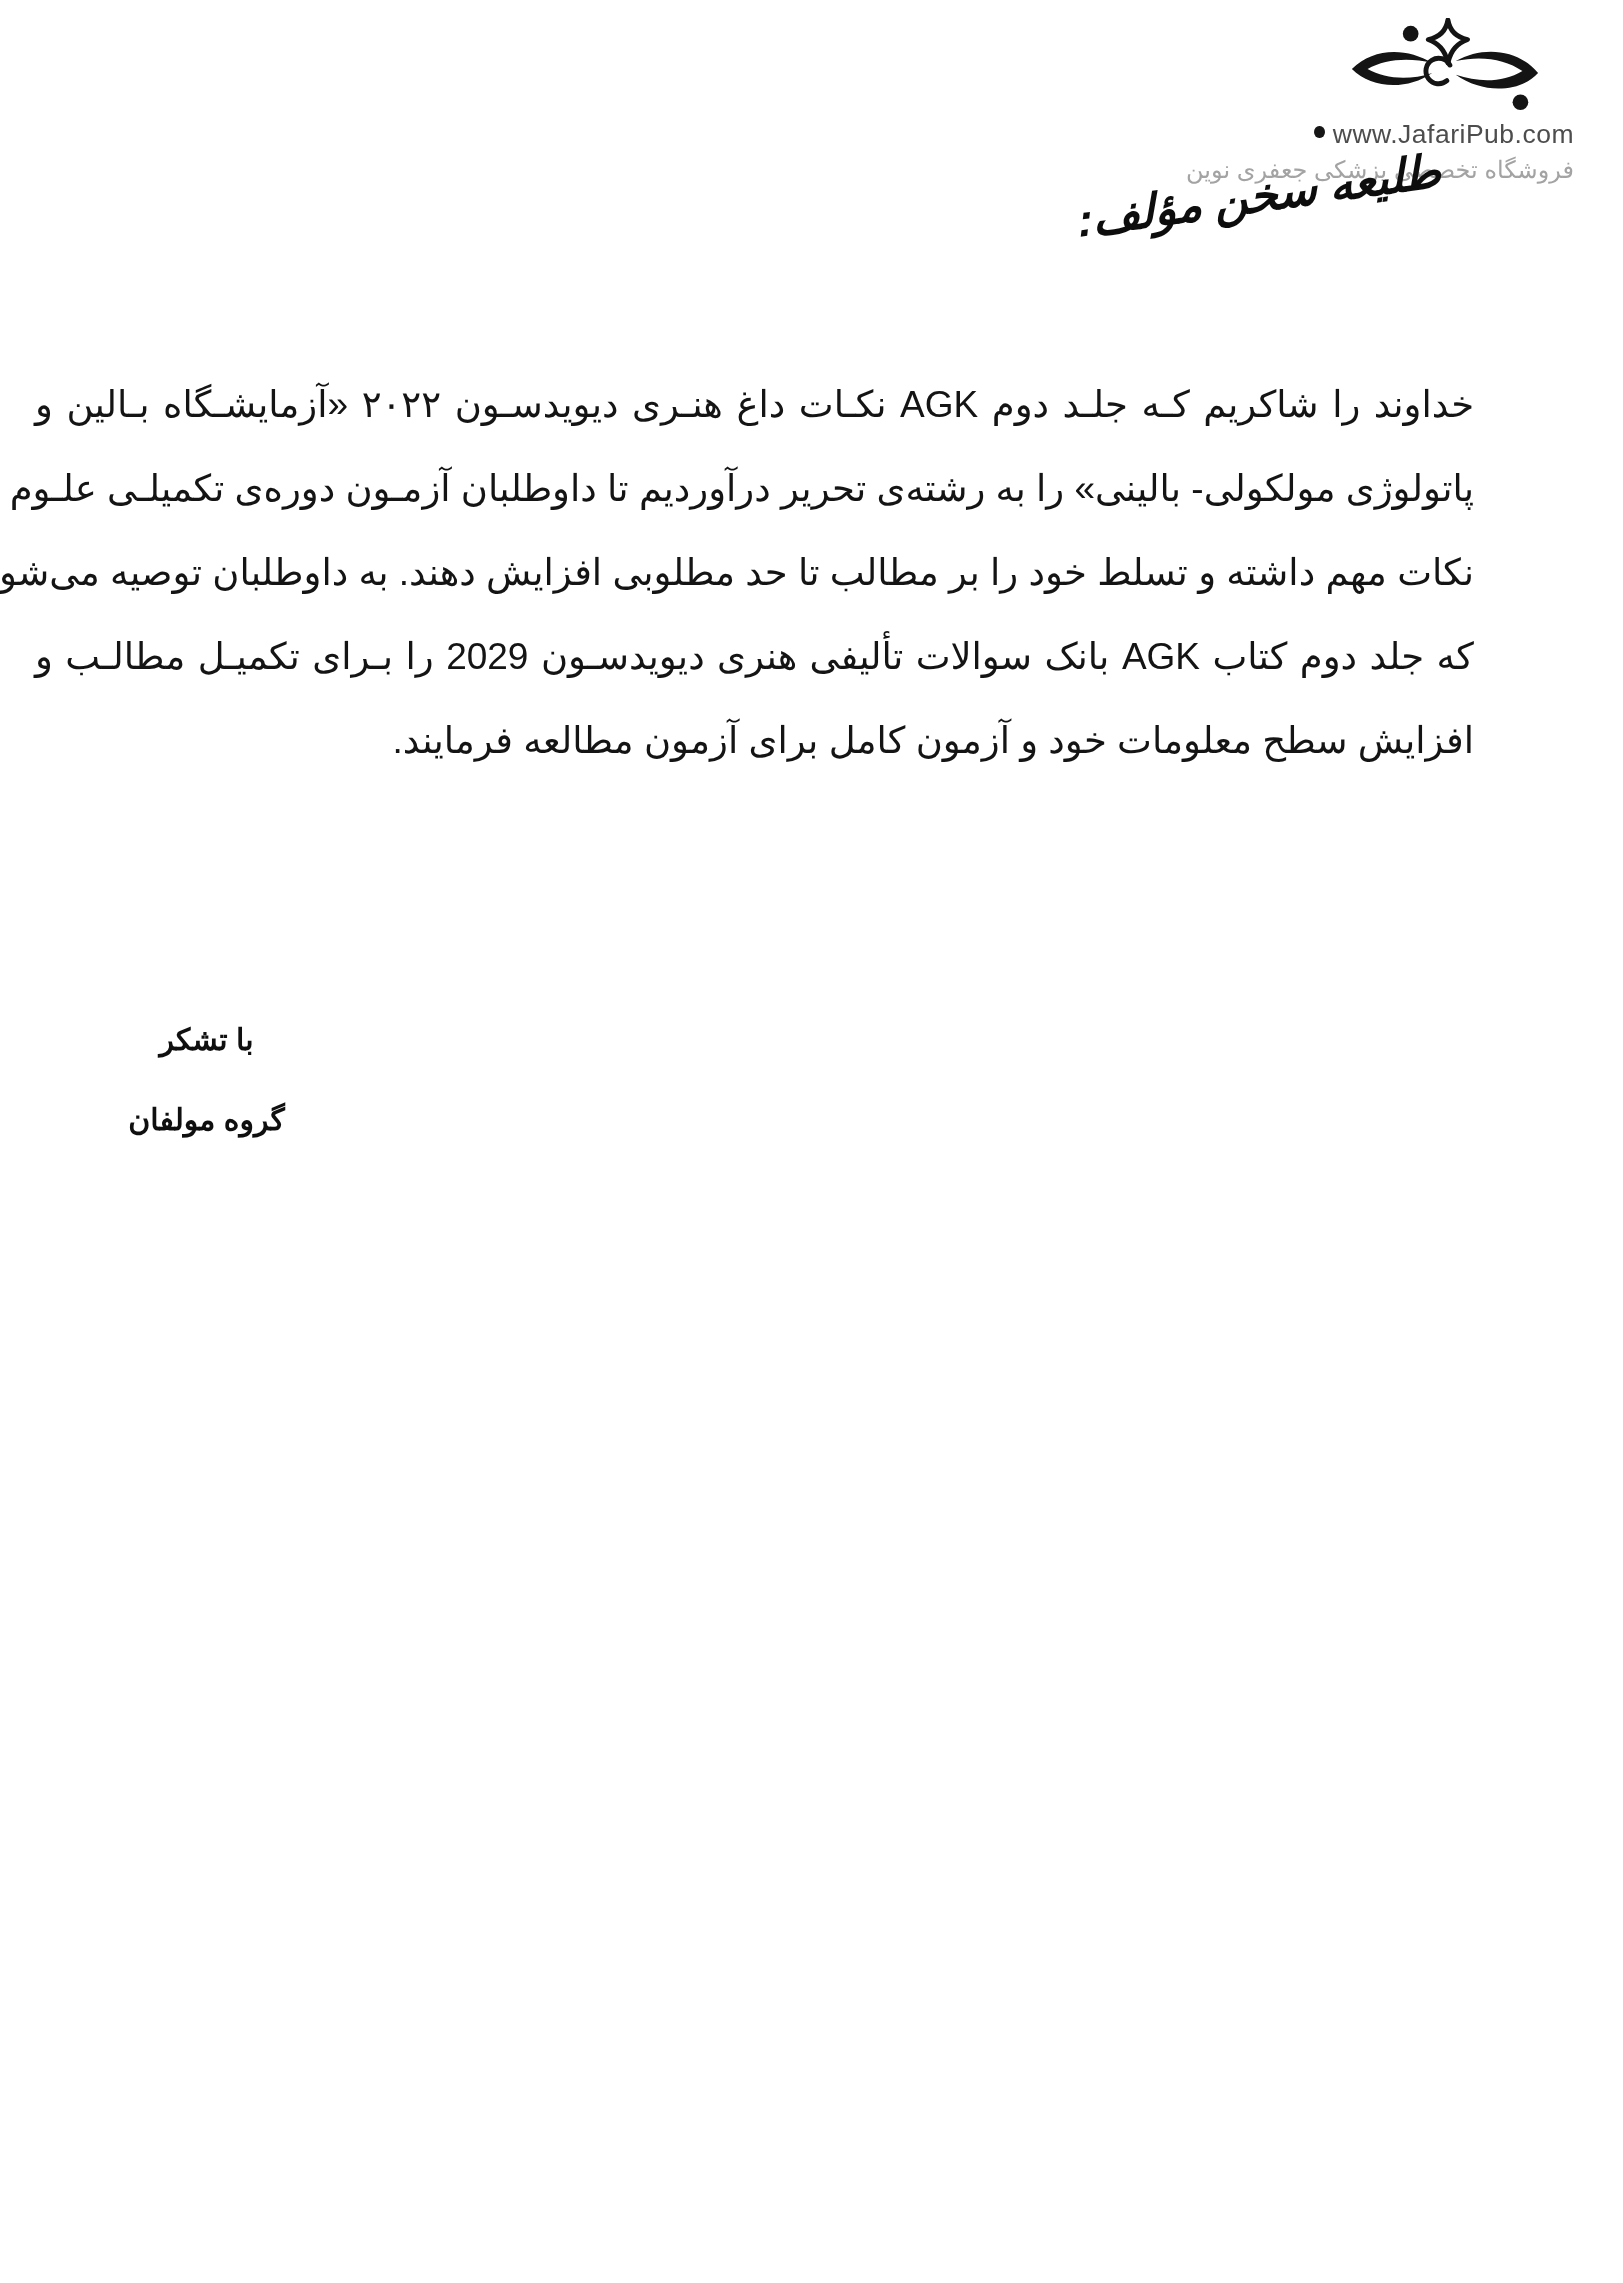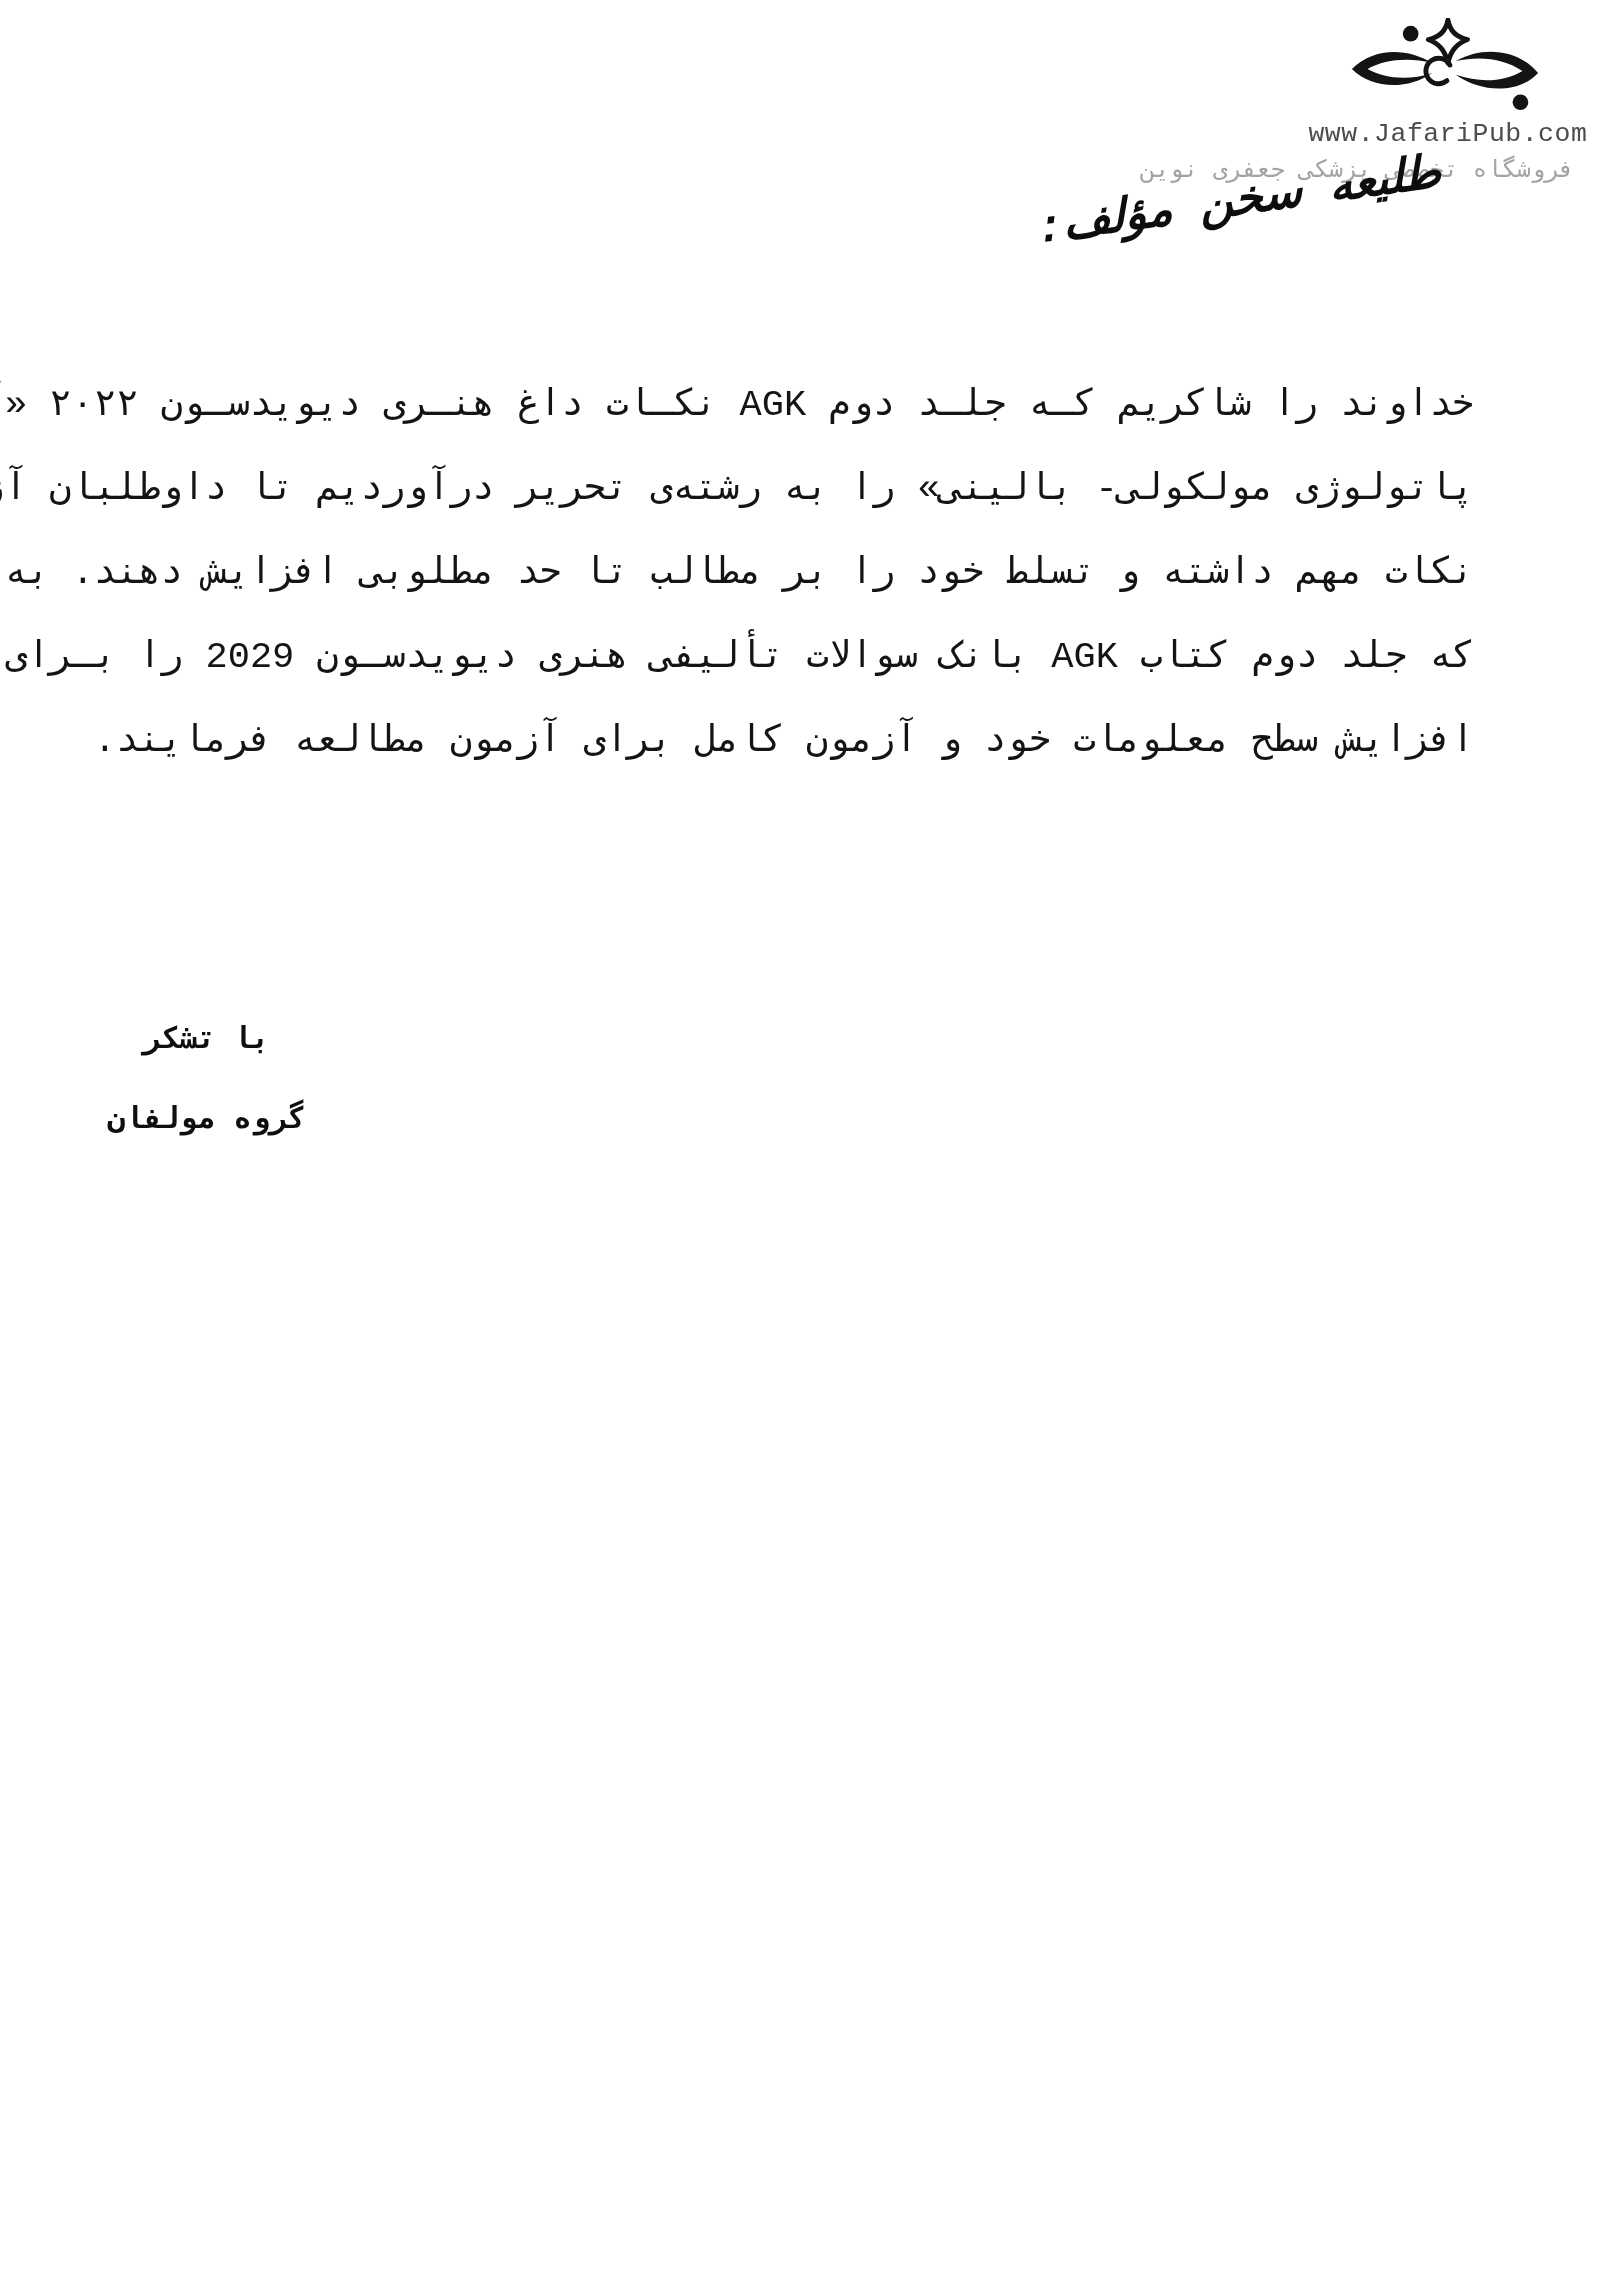--- a/index.html
+++ b/index.html
@@ -8,21 +8,21 @@
     --tagline-gray:#a3a3a3;
   }
   *{margin:0;padding:0;box-sizing:border-box;}
   html,body{background:#e8e8e8;}
   .page{
     position:relative;
     width:1623px;
     height:2284px;
     background:#ffffff;
     overflow:hidden;
-    font-family:Liberation Mono, monospace;
+    font-family:Liberation Sans, sans-serif;
     color:var(--ink);
   }
 
   
   .logo-block{
     position:absolute;
     top:17.6px;
     right:49px;
     width:260px;
     text-align:center;

